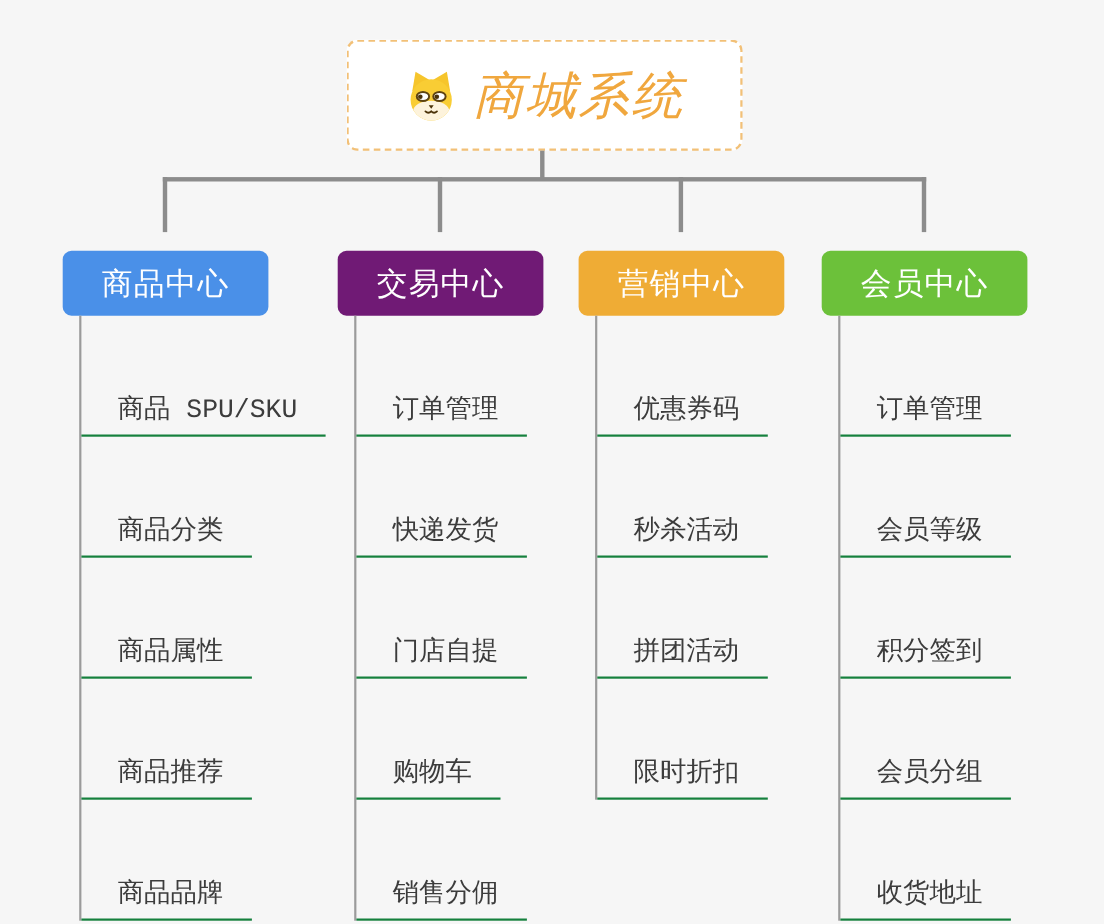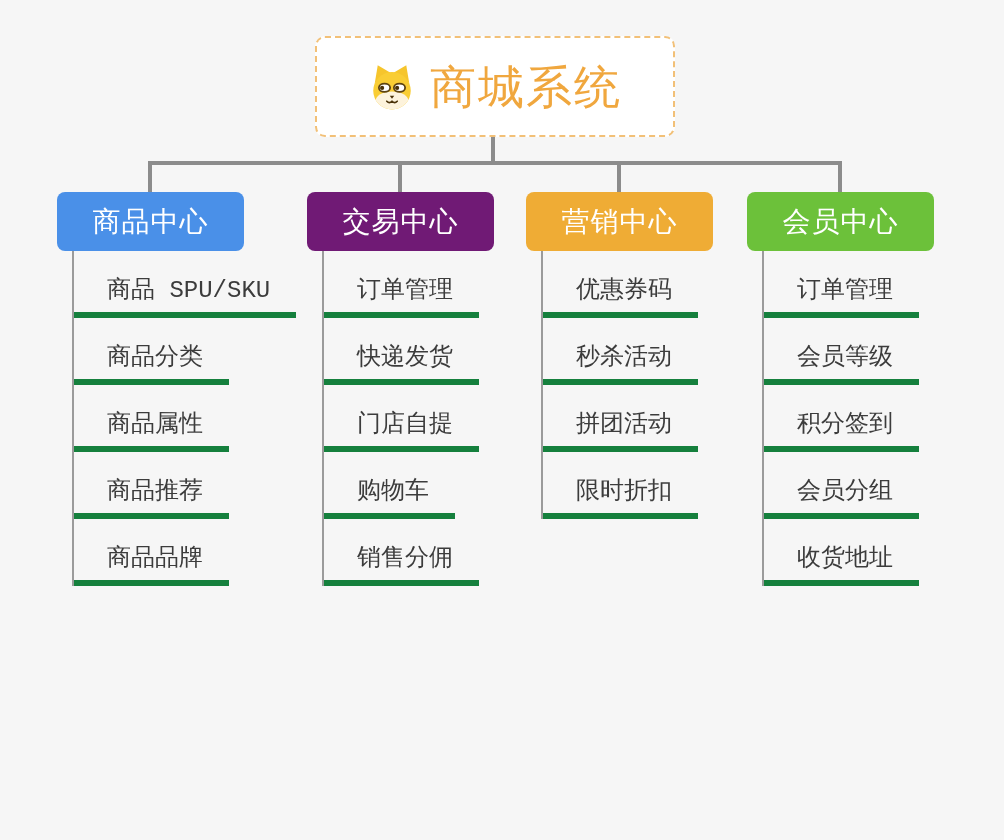--- a/index.html
+++ b/index.html
@@ -6,50 +6,50 @@
   body{
     width:1004px;height:840px;position:relative;overflow:hidden;
     background:#f6f6f6;
     font-family:"Liberation Sans","DejaVu Sans",sans-serif;
   }
   
   #root-node{
     position:absolute;left:315px;top:36px;width:360px;height:101px;
     box-sizing:border-box;background:#ffffff;
     border:2px dashed #f2c077;border-radius:10px;
-    display:flex;align-items:center;justify-content:center;gap:14px;
+    display:flex;align-items:center;justify-content:center;gap:14px;font-style:italic;
   }
   .root-title{font-size:46px;line-height:1;color:#f0a73e;letter-spacing:2px;white-space:nowrap;}
   
   .tline{position:absolute;background:#8c8c8c;}
   .root-drop{left:491px;top:137px;width:4px;height:26px;}
   .h-line{left:148px;top:161px;width:694px;height:4px;}
   .drop-0{left:148px;top:161px;width:4px;height:50px;}
   .drop-1{left:398px;top:161px;width:4px;height:50px;}
   .drop-2{left:617px;top:161px;width:4px;height:50px;}
   .drop-3{left:838px;top:161px;width:4px;height:50px;}
   
-  .branch{position:absolute;top:192px;width:187px;font-family:Liberation Mono, monospace;}
+  .branch{position:absolute;top:228px;width:187px;font-family:Liberation Mono, monospace;}
   .branch-0{left:57px}
   .branch-1{left:307px}
   .branch-2{left:526px}
   .branch-3{left:747px}
   .branch-header{
     height:59px;border-radius:8px;color:#ffffff;font-size:28px;
     display:flex;align-items:center;justify-content:center;
     letter-spacing:1px;white-space:nowrap;cursor:default;
   }
   .branch-items{
     position:absolute;left:15px;top:59px;
     border-left:2px solid #9b9b9b;
   }
   .item{
-    box-sizing:border-box;height:67px;width:max-content;
+    box-sizing:border-box;height:110px;width:max-content;
     display:flex;align-items:flex-end;
-    border-bottom:6px solid #15803d;
+    border-bottom:2px solid #15803d;
     padding:0 26px 8px 33px;
     font-size:24px;color:#3c3c3c;white-space:nowrap;line-height:1.1;
   }
 </style>
 </head>
 <body>
 
 <div id="root-node">
   <svg viewBox="0 0 64 64" width="48" height="48" aria-hidden="true">
     <defs>

